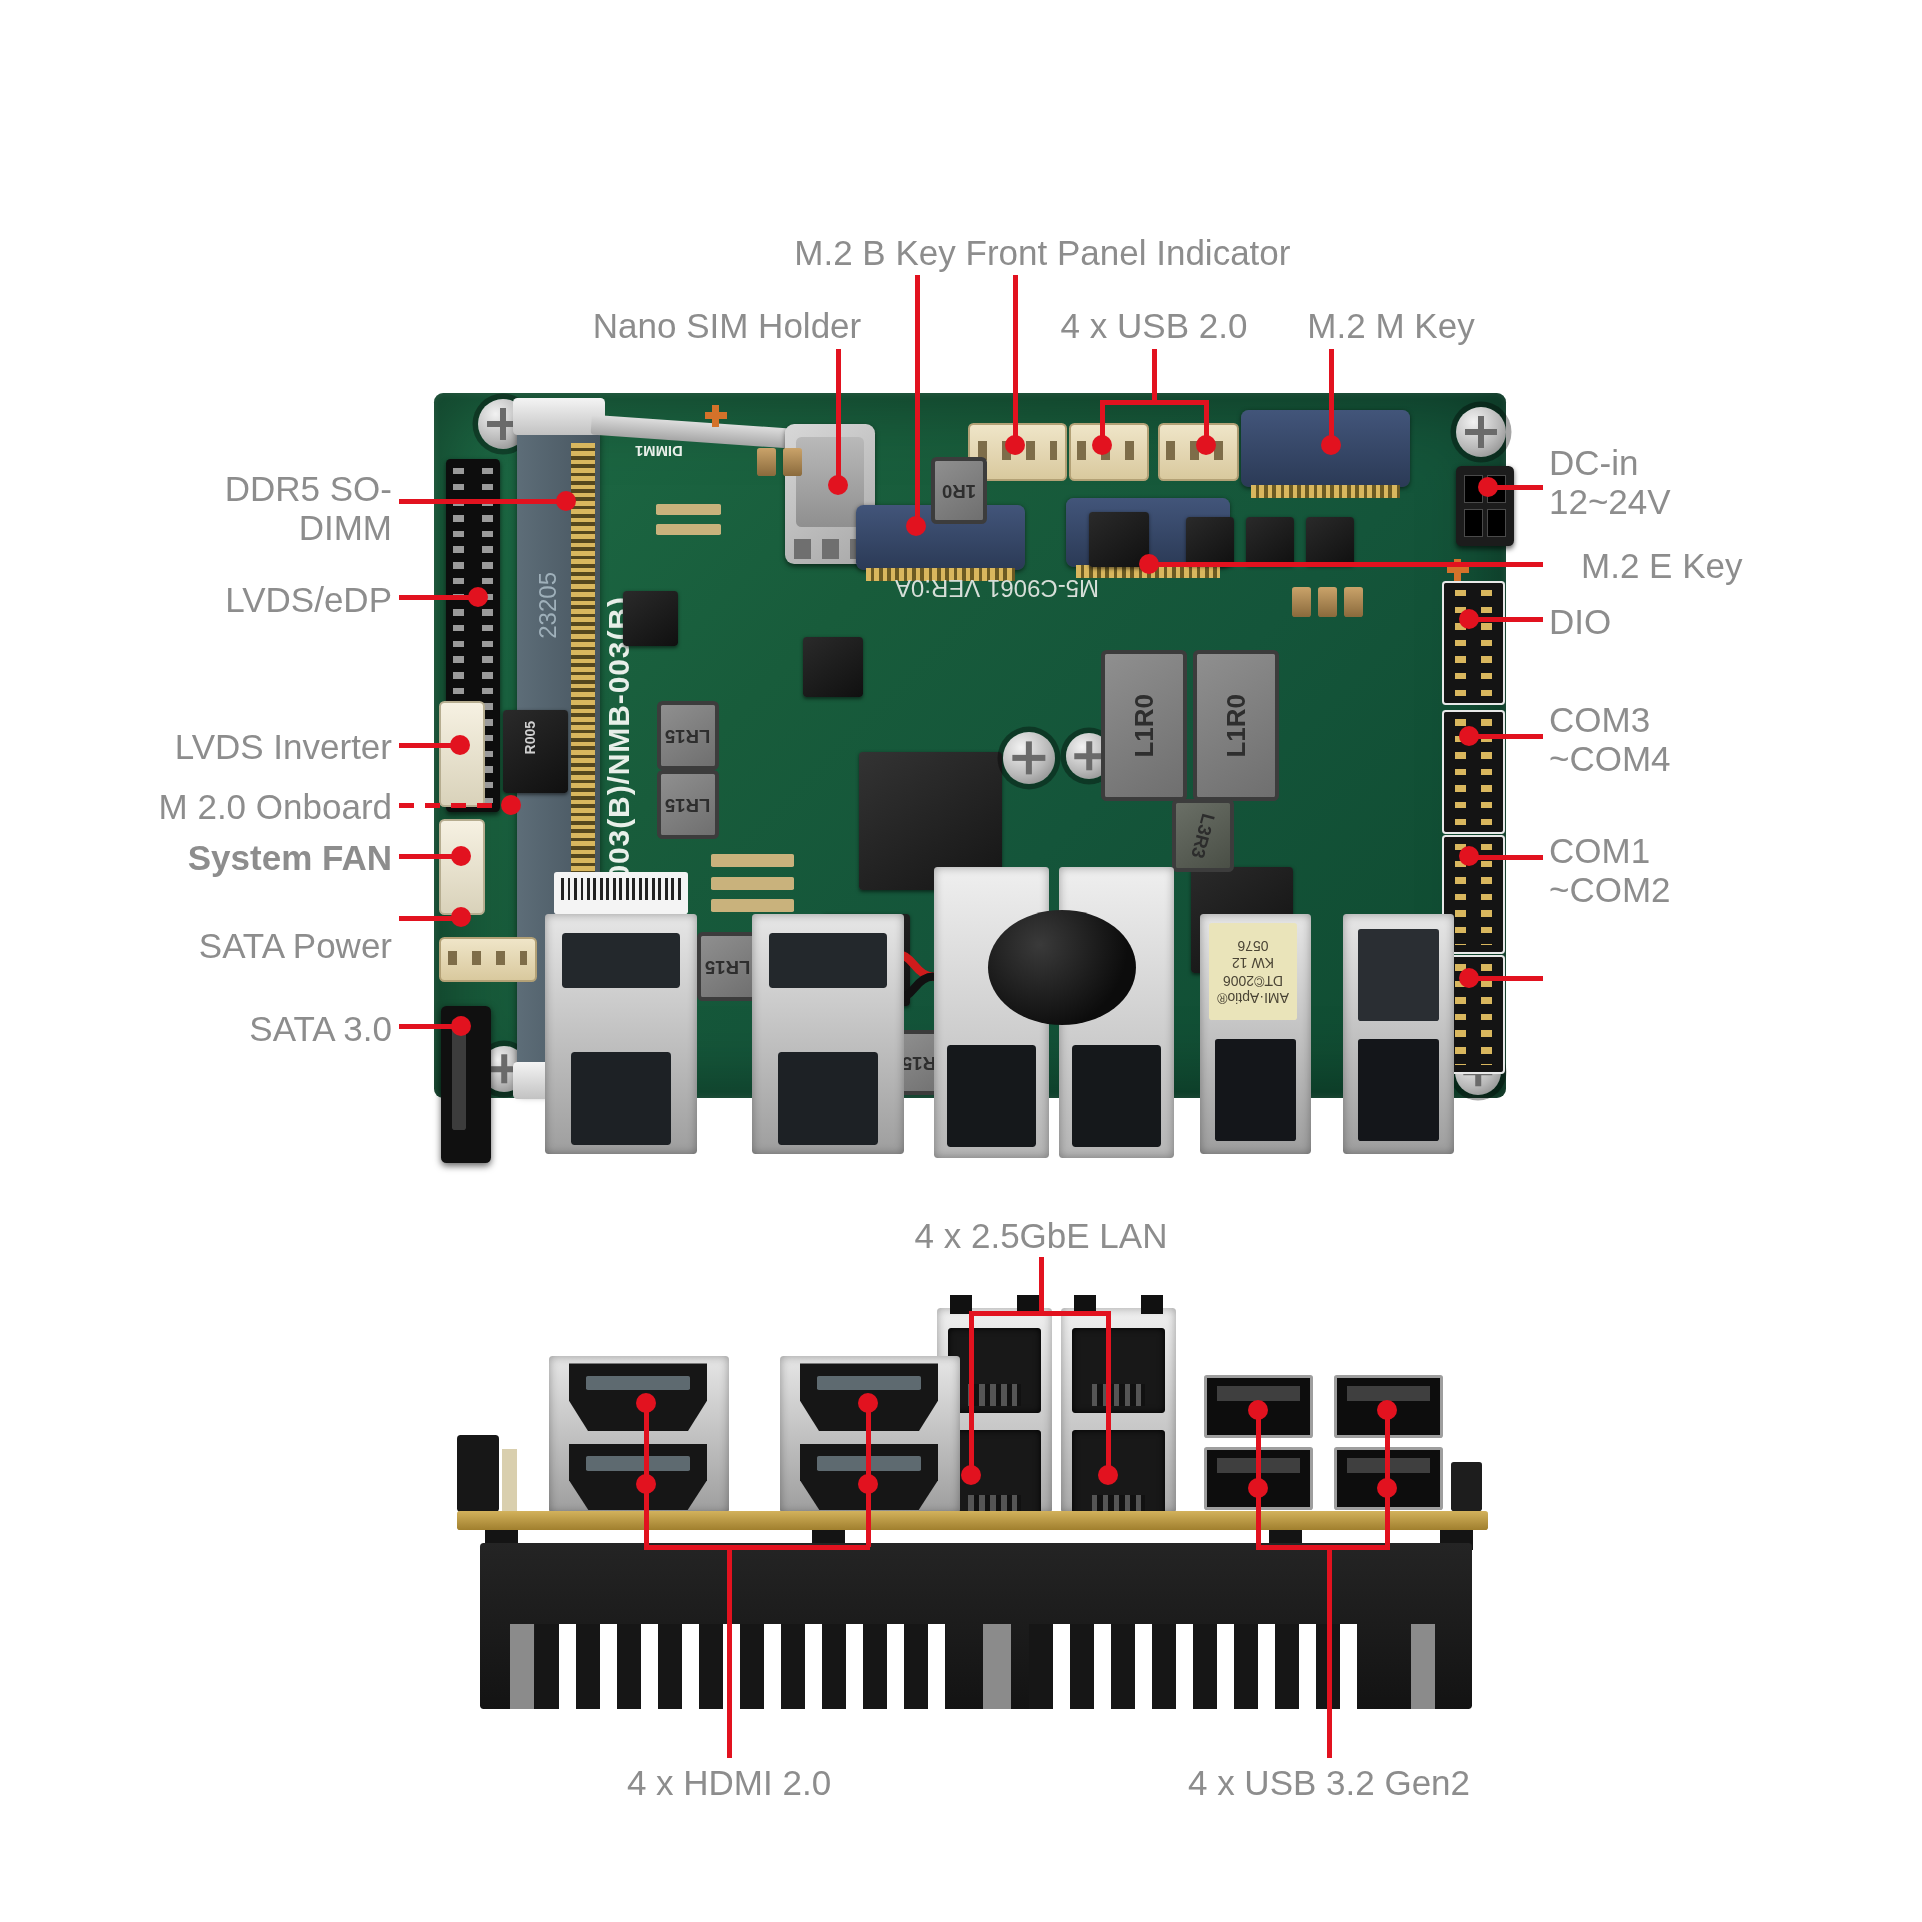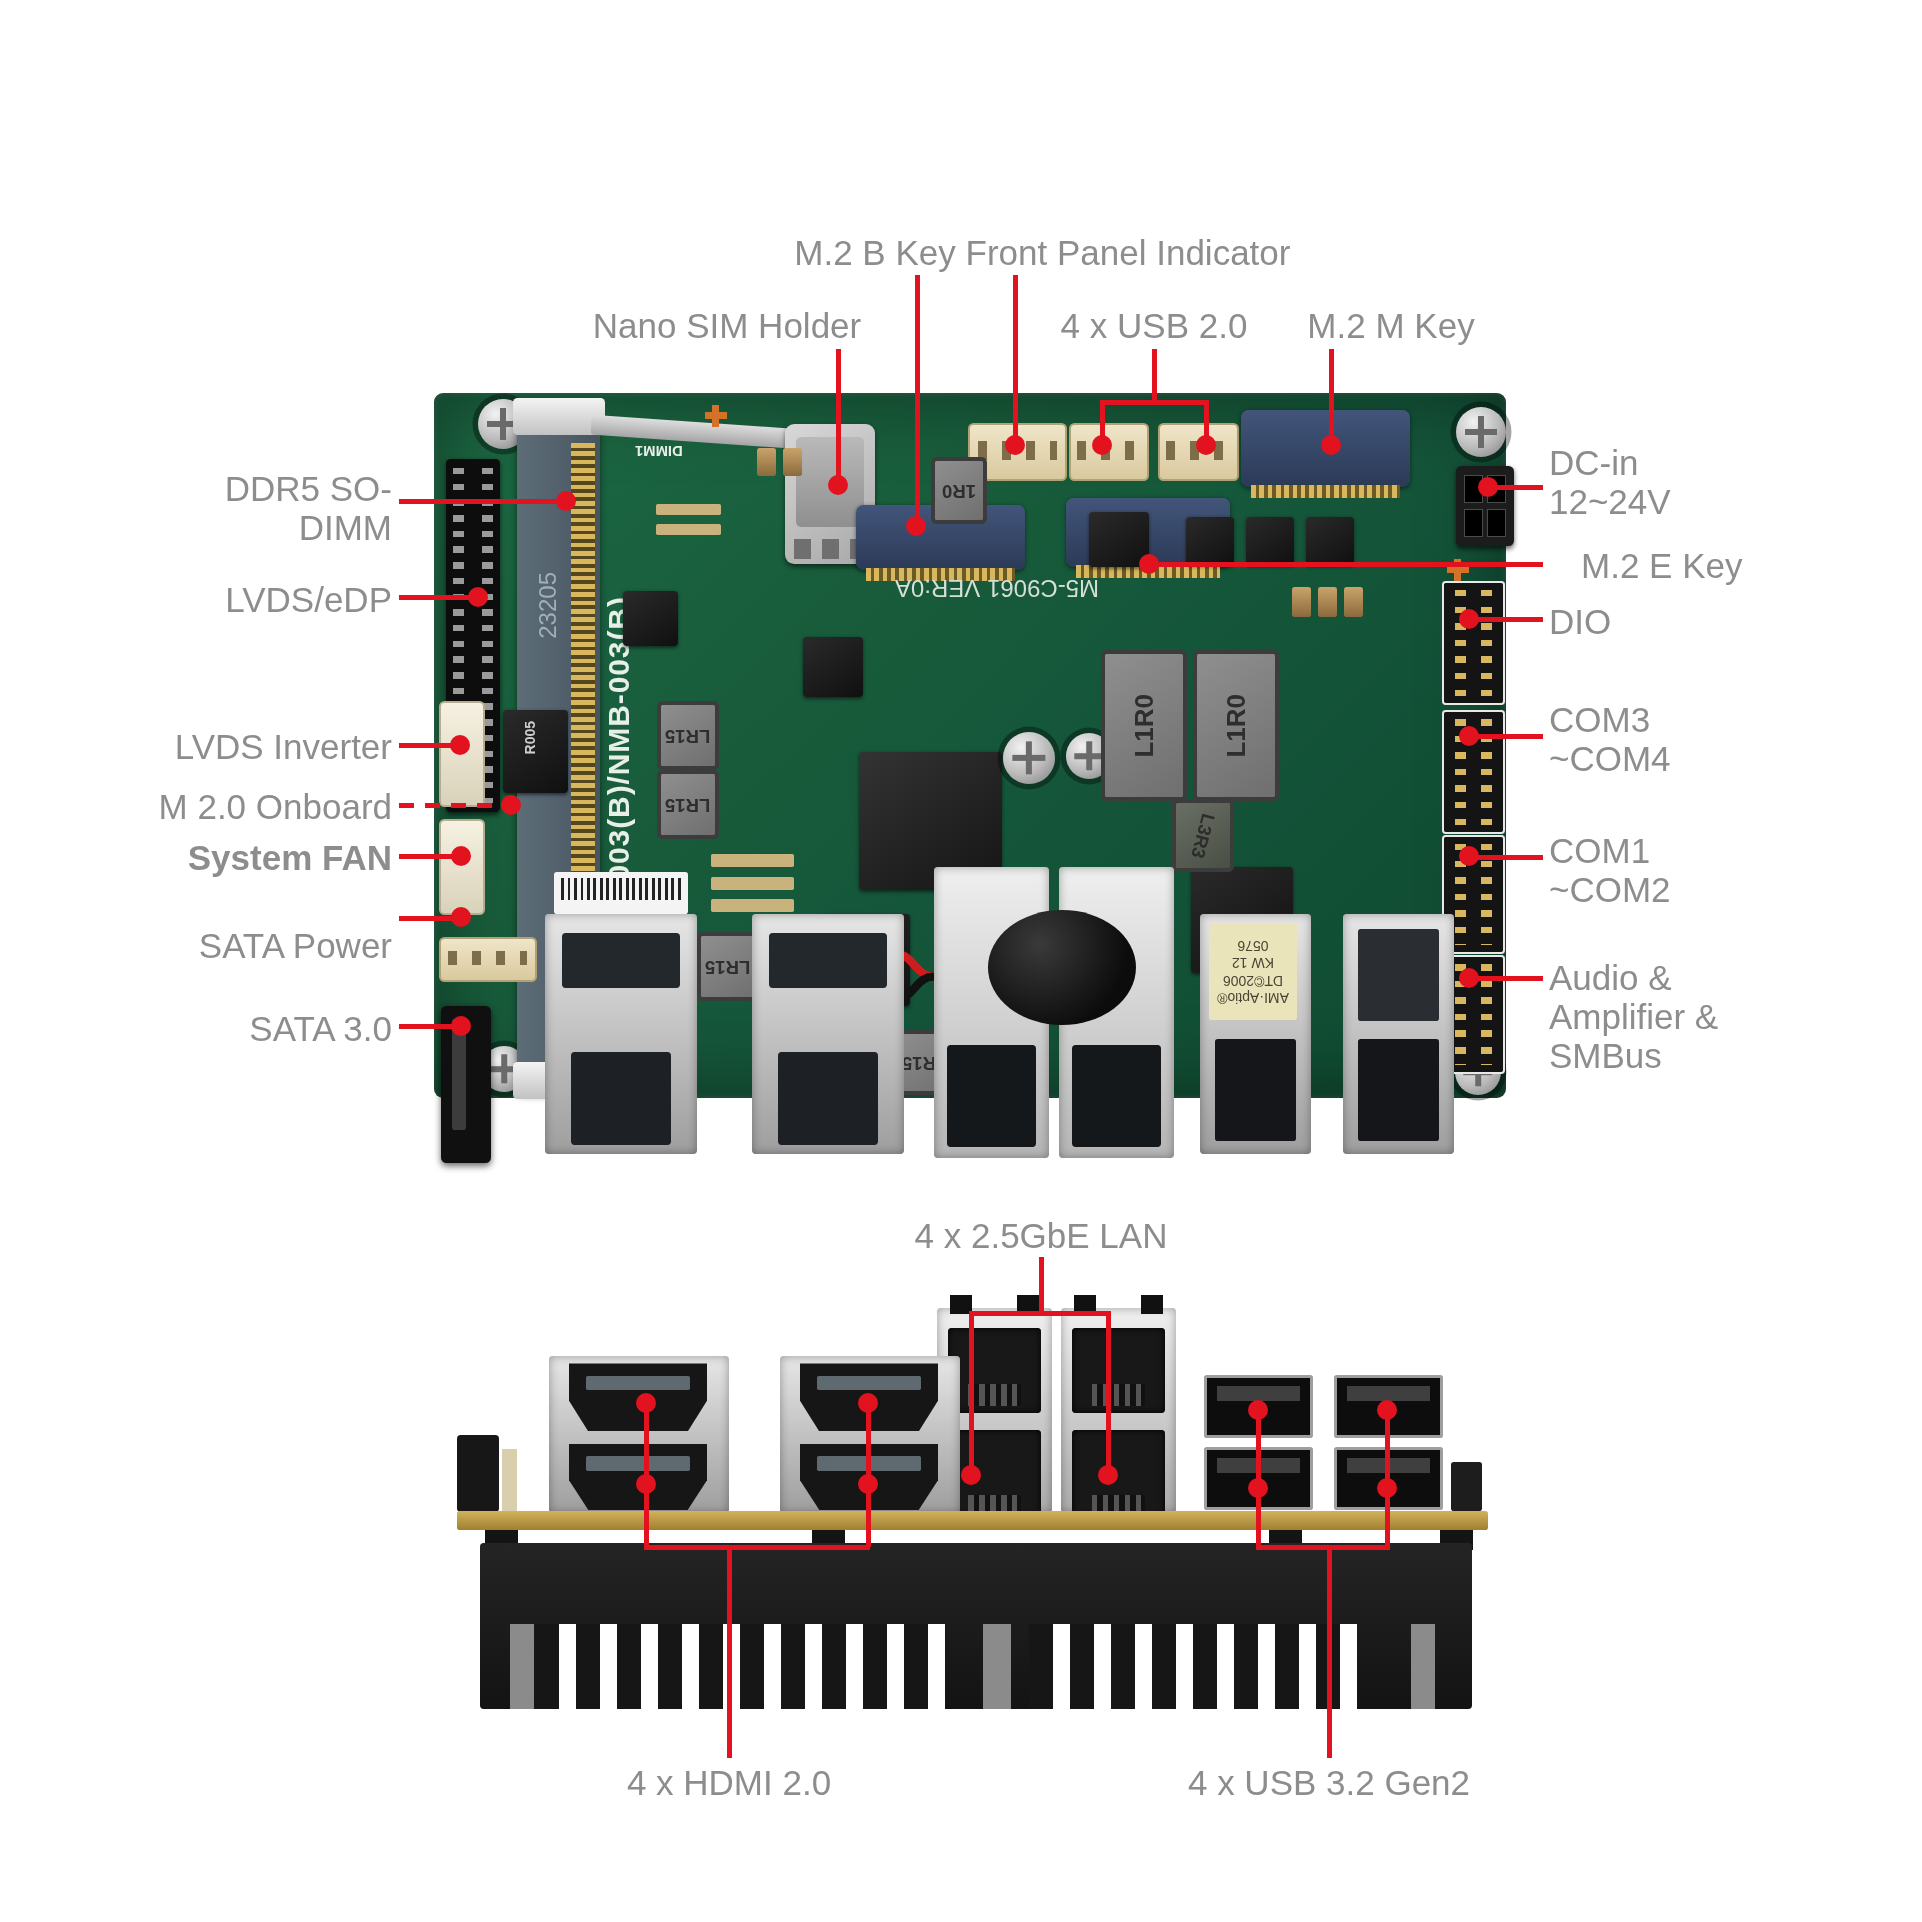--- a/index.html
+++ b/index.html
@@ -282,25 +282,20 @@
   <div class="lbl" style="left:1549px;top:546px;margin-left:32px;">M.2 E Key</div>
   <div class="lbl" style="left:1549px;top:602px;">DIO</div>
   <div class="lbl" style="left:1549px;top:700px;">
     <div>COM3</div>
     <div>~COM4</div>
   </div>
   <div class="lbl" style="left:1549px;top:831px;">
     <div>COM1</div>
     <div>~COM2</div>
   </div>
-  <div class="lbl" style="left:1549px;top:958px;">
-    <div>Audio &amp;</div>
-    <div>Amplifier &amp;</div>
-    <div>SMBus</div>
-  </div>
 
   <div class="rlh" style="left:1488px;top:485px;width:55px;"></div>
     <div class="dot" style="left:1488px;top:487px;"></div>
   <div class="rlh" style="left:1149px;top:562px;width:394px;"></div>
     <div class="dot" style="left:1149px;top:564px;"></div>
   <div class="rlh" style="left:1469px;top:617px;width:74px;"></div>
     <div class="dot" style="left:1469px;top:619px;"></div>
   <div class="rlh" style="left:1469px;top:734px;width:74px;"></div>
     <div class="dot" style="left:1469px;top:736px;"></div>
   <div class="rlh" style="left:1469px;top:855px;width:74px;"></div>

